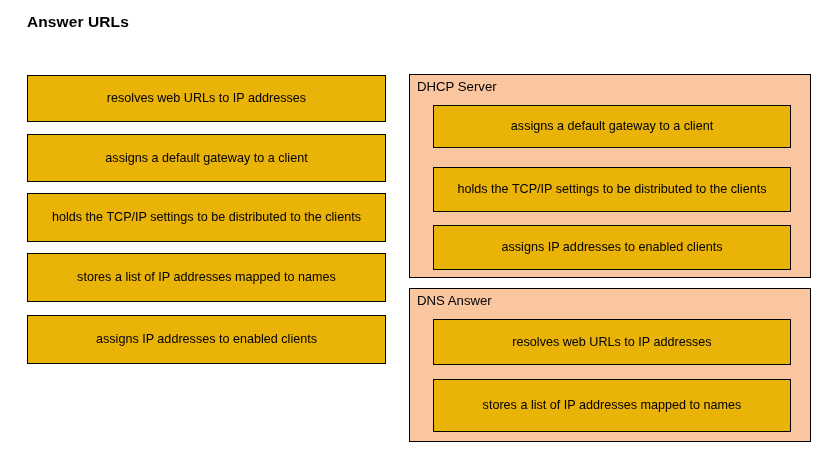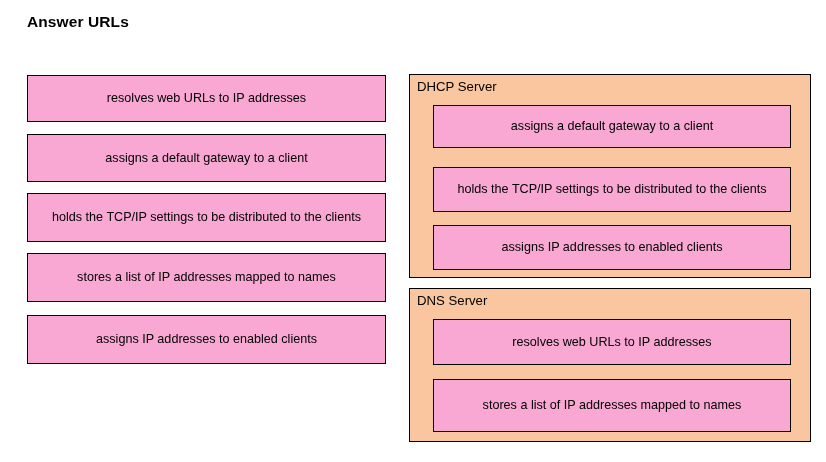--- a/index.html
+++ b/index.html
@@ -33,21 +33,21 @@
     position: absolute;
     left: 27px;
     top: 75px;
     width: 359px;
   }
 
   .opt-box {
     box-sizing: border-box;
     width: 359px;
     border: 1.6px solid #000000;
-    background: #f9a8d4;
+    background: #eab308;
     display: flex;
     align-items: center;
     justify-content: center;
     text-align: center;
     font-size: 12.6px;
     line-height: 15px;
     padding: 2px 8px;
     color: #000000;
   }
 
@@ -115,18 +115,18 @@
 <div class="target-panel" id="panel-dhcp">
   <div class="panel-label">DHCP Server</div>
   <div class="panel-items">
     <div class="opt-box">assigns a default gateway to a client</div>
     <div class="opt-box">holds the TCP/IP settings to be distributed to the clients</div>
     <div class="opt-box">assigns IP addresses to enabled clients</div>
   </div>
 </div>
 
 <div class="target-panel" id="panel-dns">
-  <div class="panel-label">DNS Server</div>
+  <div class="panel-label">DNS Answer</div>
   <div class="panel-items">
     <div class="opt-box">resolves web URLs to IP addresses</div>
     <div class="opt-box">stores a list of IP addresses mapped to names</div>
   </div>
 </div>
 
 </body></html>

